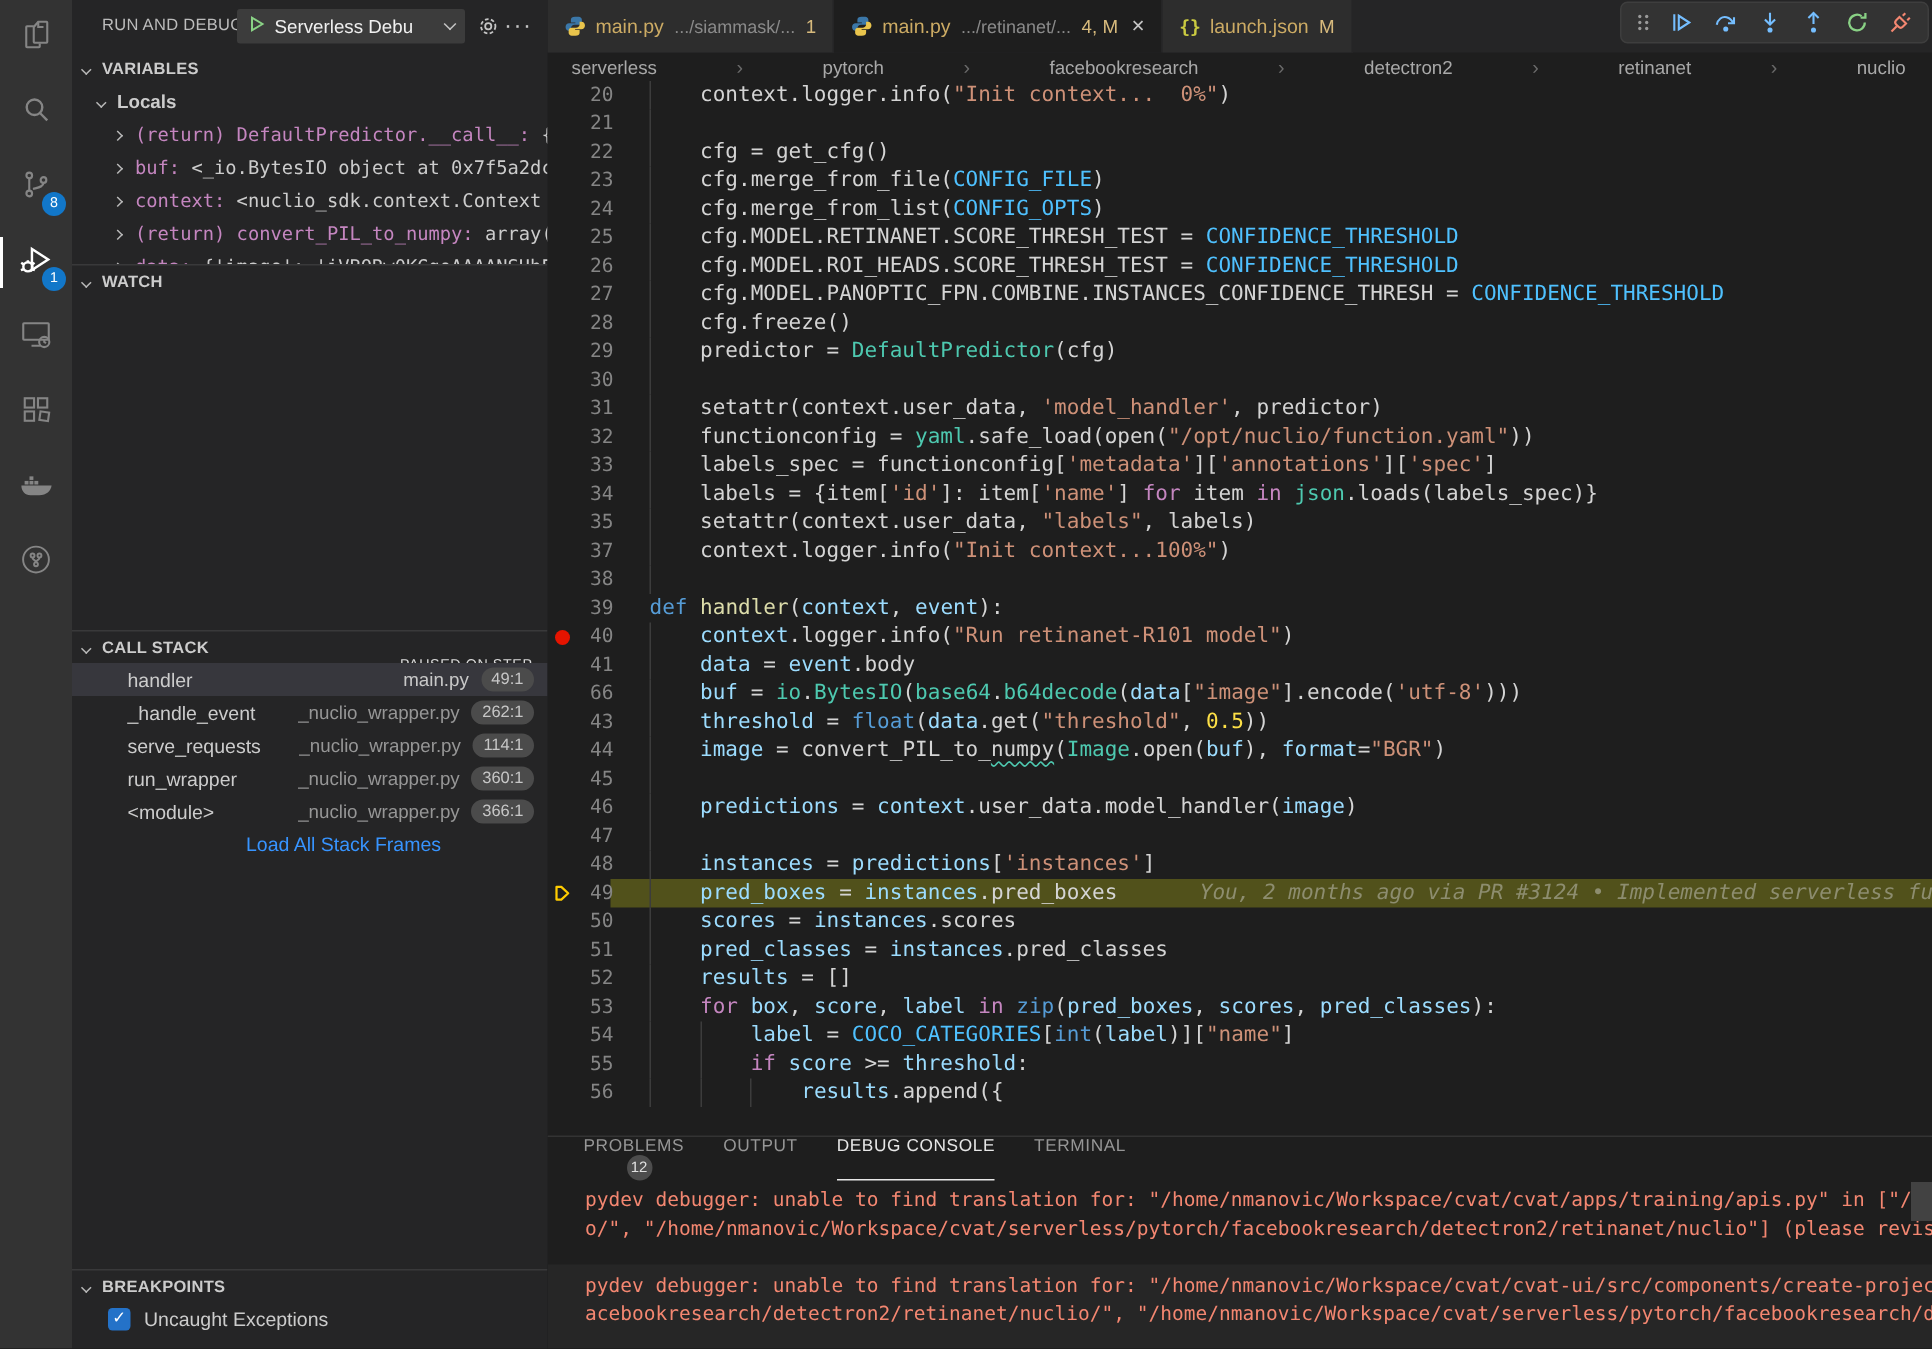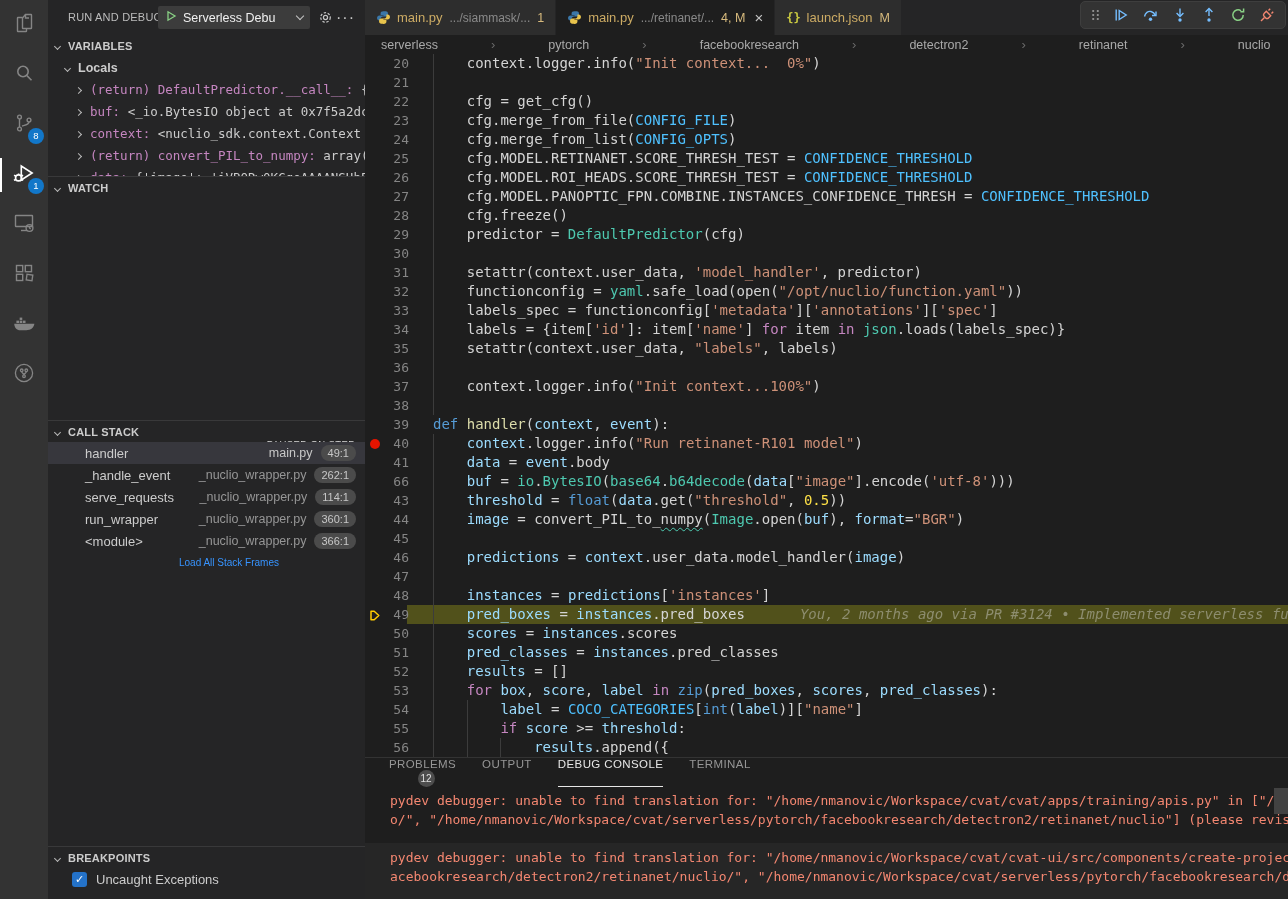--- a/index.html
+++ b/index.html
@@ -52,21 +52,21 @@
   #cs-header { top:420px; }
   .cs-status { position:absolute; right:10px; top:12px; line-height:22px; font-size:9.5px; font-weight:normal; color:#d8d8d8; letter-spacing:.4px; }
   #cs-frames { position:absolute; top:442px; left:0; right:0; }
   .csrow { height:22px; display:flex; align-items:center; padding:0 9px 0 37px; font-size:13px; color:#cccccc; cursor:pointer; }
   .csrow.sel { background:#37373d; }
   .csrow .file { margin-left:auto; color:#969696; font-size:12.5px; }
   .csrow.sel .file { color:#c8c8c8; }
   .csrow .pos { margin-left:8px; background:#4b4b4b; color:#c7c7c7; border-radius:9px; padding:0 7px; font-size:11px;
     height:16px; line-height:16px; }
   #cs-link { position:absolute; top:552px; left:12px; right:0; height:22px; line-height:22px; text-align:center;
-    color:#3794ff; font-size:10px; cursor:pointer;padding-left:33px; }
+    color:#3794ff; font-size:13px; cursor:pointer;padding-left:33px; }
 
   #bp-header { top:846px; }
   #bp-rows { position:absolute; top:868px; left:0; right:0; bottom:0; overflow:hidden; }
   .bprow { height:22px; display:flex; align-items:center; padding-left:24px; gap:9px; font-size:13px; color:#cccccc; cursor:pointer; }
   .cb { width:15px; height:15px; border-radius:3px; background:#ededed; flex:0 0 auto; }
   .cb.checked { background:#2472c8; color:#ffffff; font-size:11px; line-height:15px; text-align:center; }
 
   
   #editor { position:absolute; left:365px; top:0; right:0; bottom:0; background:#1e1e1e; }
   #tabbar { position:absolute; left:0; top:0; right:0; height:35px; background:#252526; display:flex; }
@@ -470,25 +470,20 @@
           <span class="num">34</span>
           <span class="txt"><span class="tk-p">    labels = {item[</span><span class="tk-s">'id'</span><span class="tk-p">]: item[</span><span class="tk-s">'name'</span><span class="tk-p">] </span><span class="tk-k">for</span><span class="tk-p"> item </span><span class="tk-k">in</span><span class="tk-p"> </span><span class="tk-m">json</span><span class="tk-p">.loads(labels_spec)}</span></span>
         </div>
         <div class="cl">
           <span class="guide" style="left: 68px;"></span>
           <span class="num">35</span>
           <span class="txt"><span class="tk-p">    setattr(context.user_data, </span><span class="tk-s">"labels"</span><span class="tk-p">, labels)</span></span>
         </div>
         <div class="cl">
           <span class="guide" style="left: 68px;"></span>
-          <span class="num">36</span>
-          <span class="txt"></span>
-        </div>
-        <div class="cl">
-          <span class="guide" style="left: 68px;"></span>
           <span class="num">37</span>
           <span class="txt"><span class="tk-p">    context.logger.info(</span><span class="tk-s">"Init context...100%"</span><span class="tk-p">)</span></span>
         </div>
         <div class="cl">
           <span class="guide" style="left: 68px;"></span>
           <span class="num">38</span>
           <span class="txt"></span>
         </div>
         <div class="cl">
           <span class="num">39</span>

